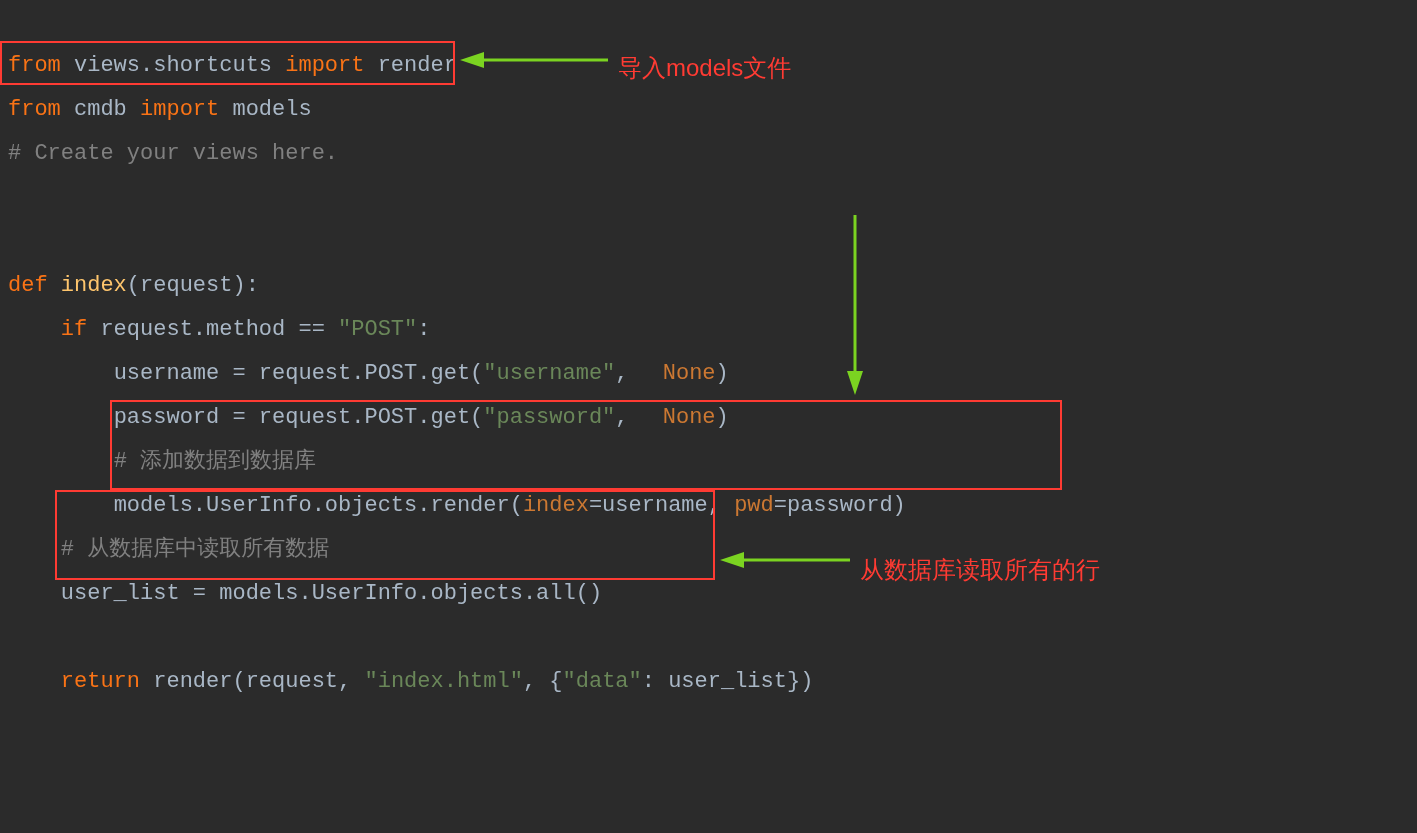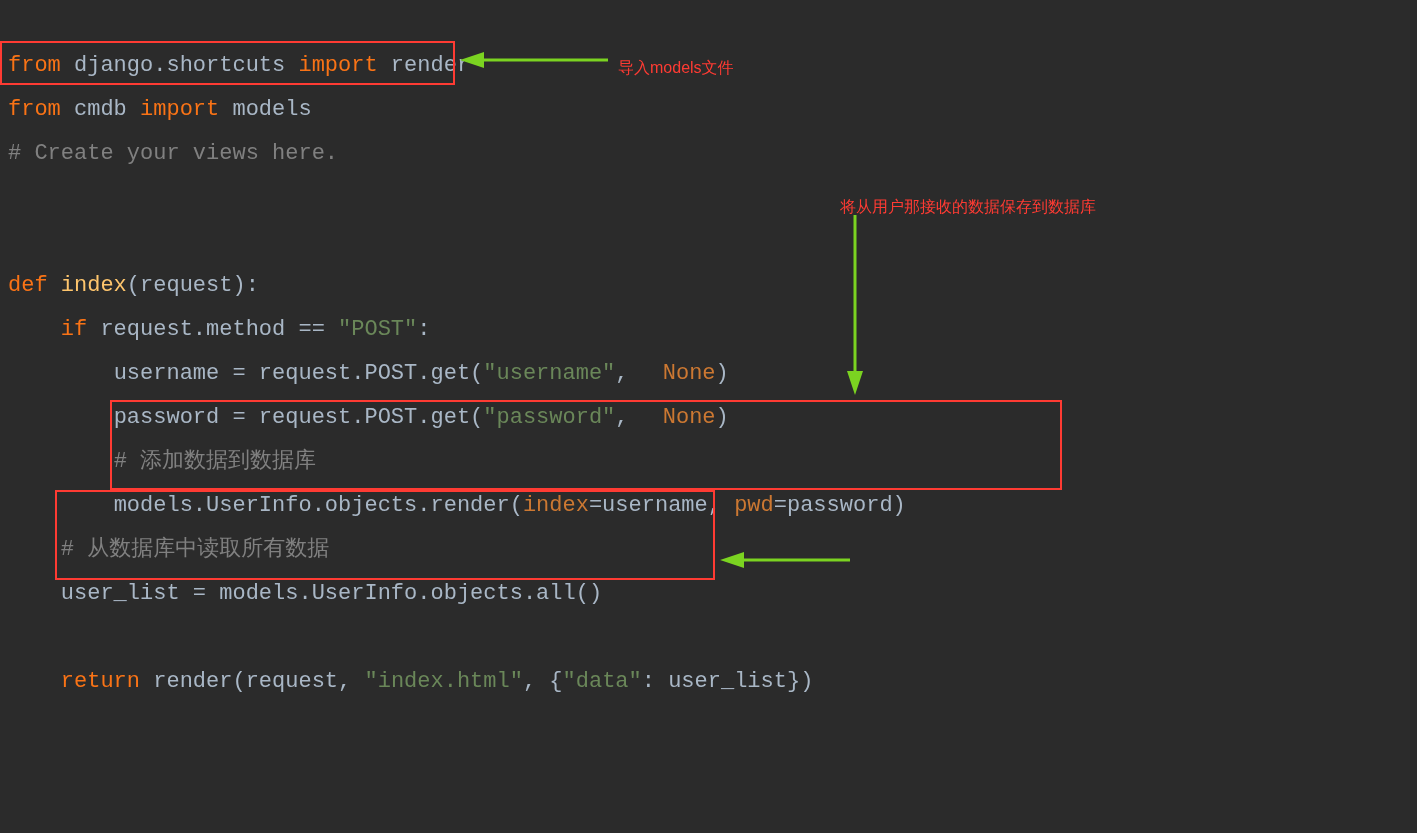--- a/index.html
+++ b/index.html
@@ -5,32 +5,32 @@
   html,body{margin:0;padding:0;background:#2b2b2b;width:1417px;height:833px;overflow:hidden;font-family:"Consolas","Courier New",monospace;}
   .editor{position:relative;width:1417px;height:833px;background:#2b2b2b;color:#a9b7c6;font-size:22px;line-height:44px;}
   .code{position:absolute;top:0;left:8px;white-space:pre;}
   .kw{color:#f97316;}
   .str{color:#6a8759;}
   .cmt{color:#808080;}
   .none{color:#cc7832;margin-left:21px;}
   .param{color:#cc7832;}
   .func{color:#ffc66d;}
   .box{position:absolute;border:2px solid #ff3b33;box-sizing:border-box;}
-  .annot{position:absolute;color:#ff3b33;font-family:"Microsoft YaHei","SimSun",sans-serif;font-size:16px;white-space:nowrap;}
+  .annot{position:absolute;color:#ff3b33;font-family:"Microsoft YaHei","SimSun",sans-serif;font-size:24px;white-space:nowrap;}
   .arrow line{stroke:#7bd321;stroke-width:3;}
   .arrow polygon{fill:#7bd321;}
   svg.ov{position:absolute;top:0;left:0;width:1417px;height:833px;pointer-events:none;}
 </style>
 </head>
 <body>
 
 <div class="editor">
 
   <div class="code">
-<span><span class="kw">from</span><span> django.shortcuts </span><span class="kw">import</span><span> render</span></span>
+<span><span class="kw">from</span><span> views.shortcuts </span><span class="kw">import</span><span> render</span></span>
 <span><span class="kw">from</span><span> cmdb </span><span class="kw">import</span><span> models</span></span>
 <span class="cmt"># Create your views here.</span>
 
 
 <span><span class="kw">def </span><span class="func">index</span><span>(request):</span></span>
 <span><span>    </span><span class="kw">if</span><span> request.method == </span><span class="str">"POST"</span><span>:</span></span>
 <span><span>        </span><span>username = request.POST.get(</span><span class="str">"username"</span><span>, </span><span class="none">None</span><span>)</span></span>
 <span><span>        </span><span>password = request.POST.get(</span><span class="str">"password"</span><span>, </span><span class="none">None</span><span>)</span></span>
 <span><span>        </span><span class="cmt"># 添加数据到数据库</span></span>
 <span><span>        </span><span>models.UserInfo.objects.render(</span><span class="param">index</span><span>=username, </span><span class="param">pwd</span><span>=password)</span></span>
@@ -38,21 +38,21 @@
 <span><span>    </span><span>user_list = models.UserInfo.objects.all()</span></span>
 
 <span><span>    </span><span class="kw">return</span><span> </span><span>render</span><span>(request, </span><span class="str">"index.html"</span><span>, {</span><span class="str">"data"</span><span>: user_list})</span></span>
 </div>
 
   <div class="box" style="left:0px;top:41px;width:455px;height:44px;"></div>
   <div class="box" style="left:110px;top:400px;width:952px;height:90px;"></div>
   <div class="box" style="left:55px;top:490px;width:660px;height:90px;"></div>
 
   <div class="annot" style="left:618px;top:46px;">导入models文件</div>
-  <div class="annot" style="left:840px;top:185px;">将从用户那接收的数据保存到数据库</div>
+  <div class="annot" style="left:860px;top:548px;">从数据库读取所有的行</div>
 
   <svg class="ov">
 
     <g class="arrow">
       <line x1="608" y1="60" x2="480" y2="60"></line>
       <polygon points="460,60 484,52 484,68"></polygon>
     </g>
 
     <g class="arrow">
       <line x1="855" y1="215" x2="855" y2="375"></line>

